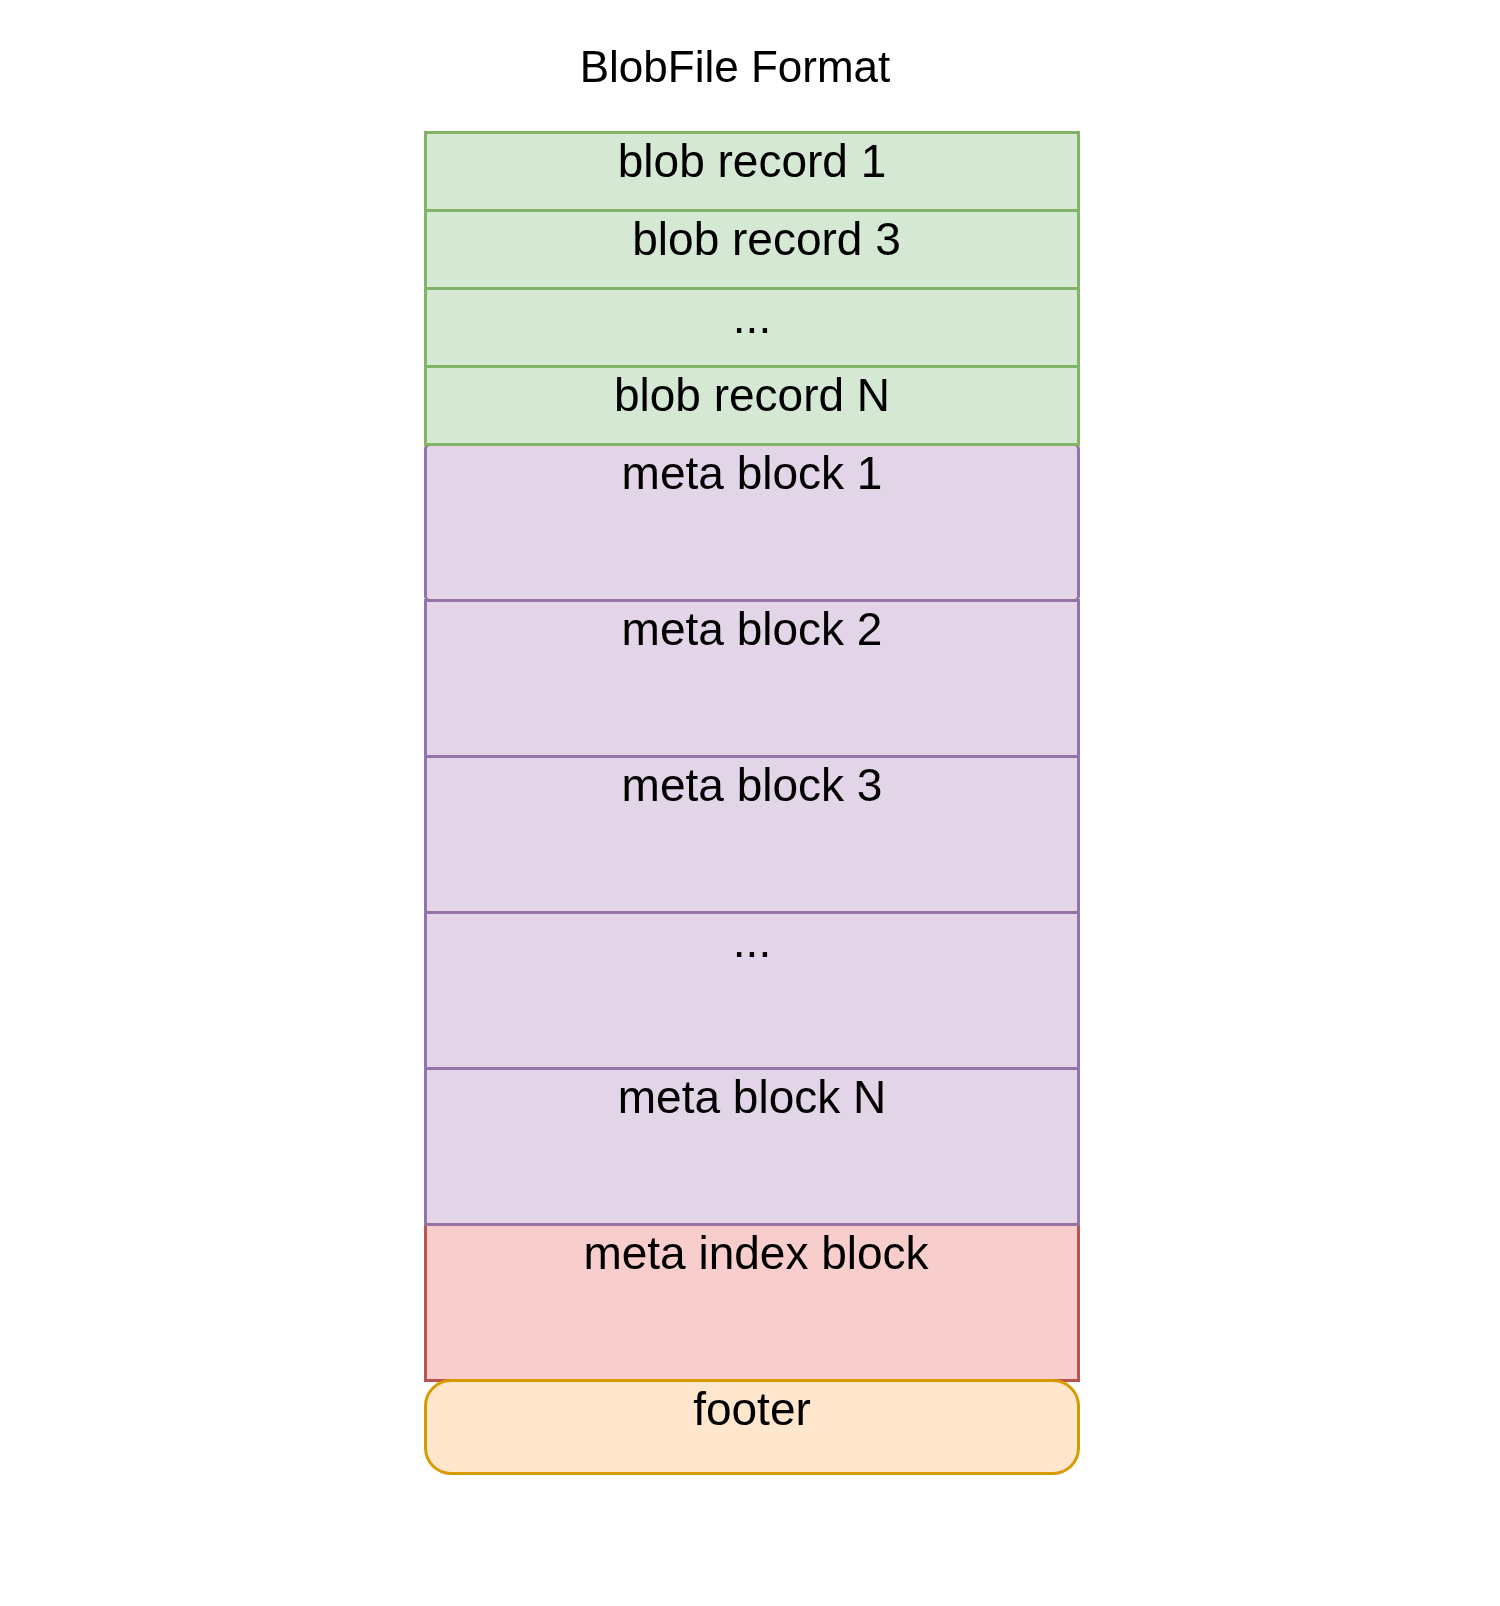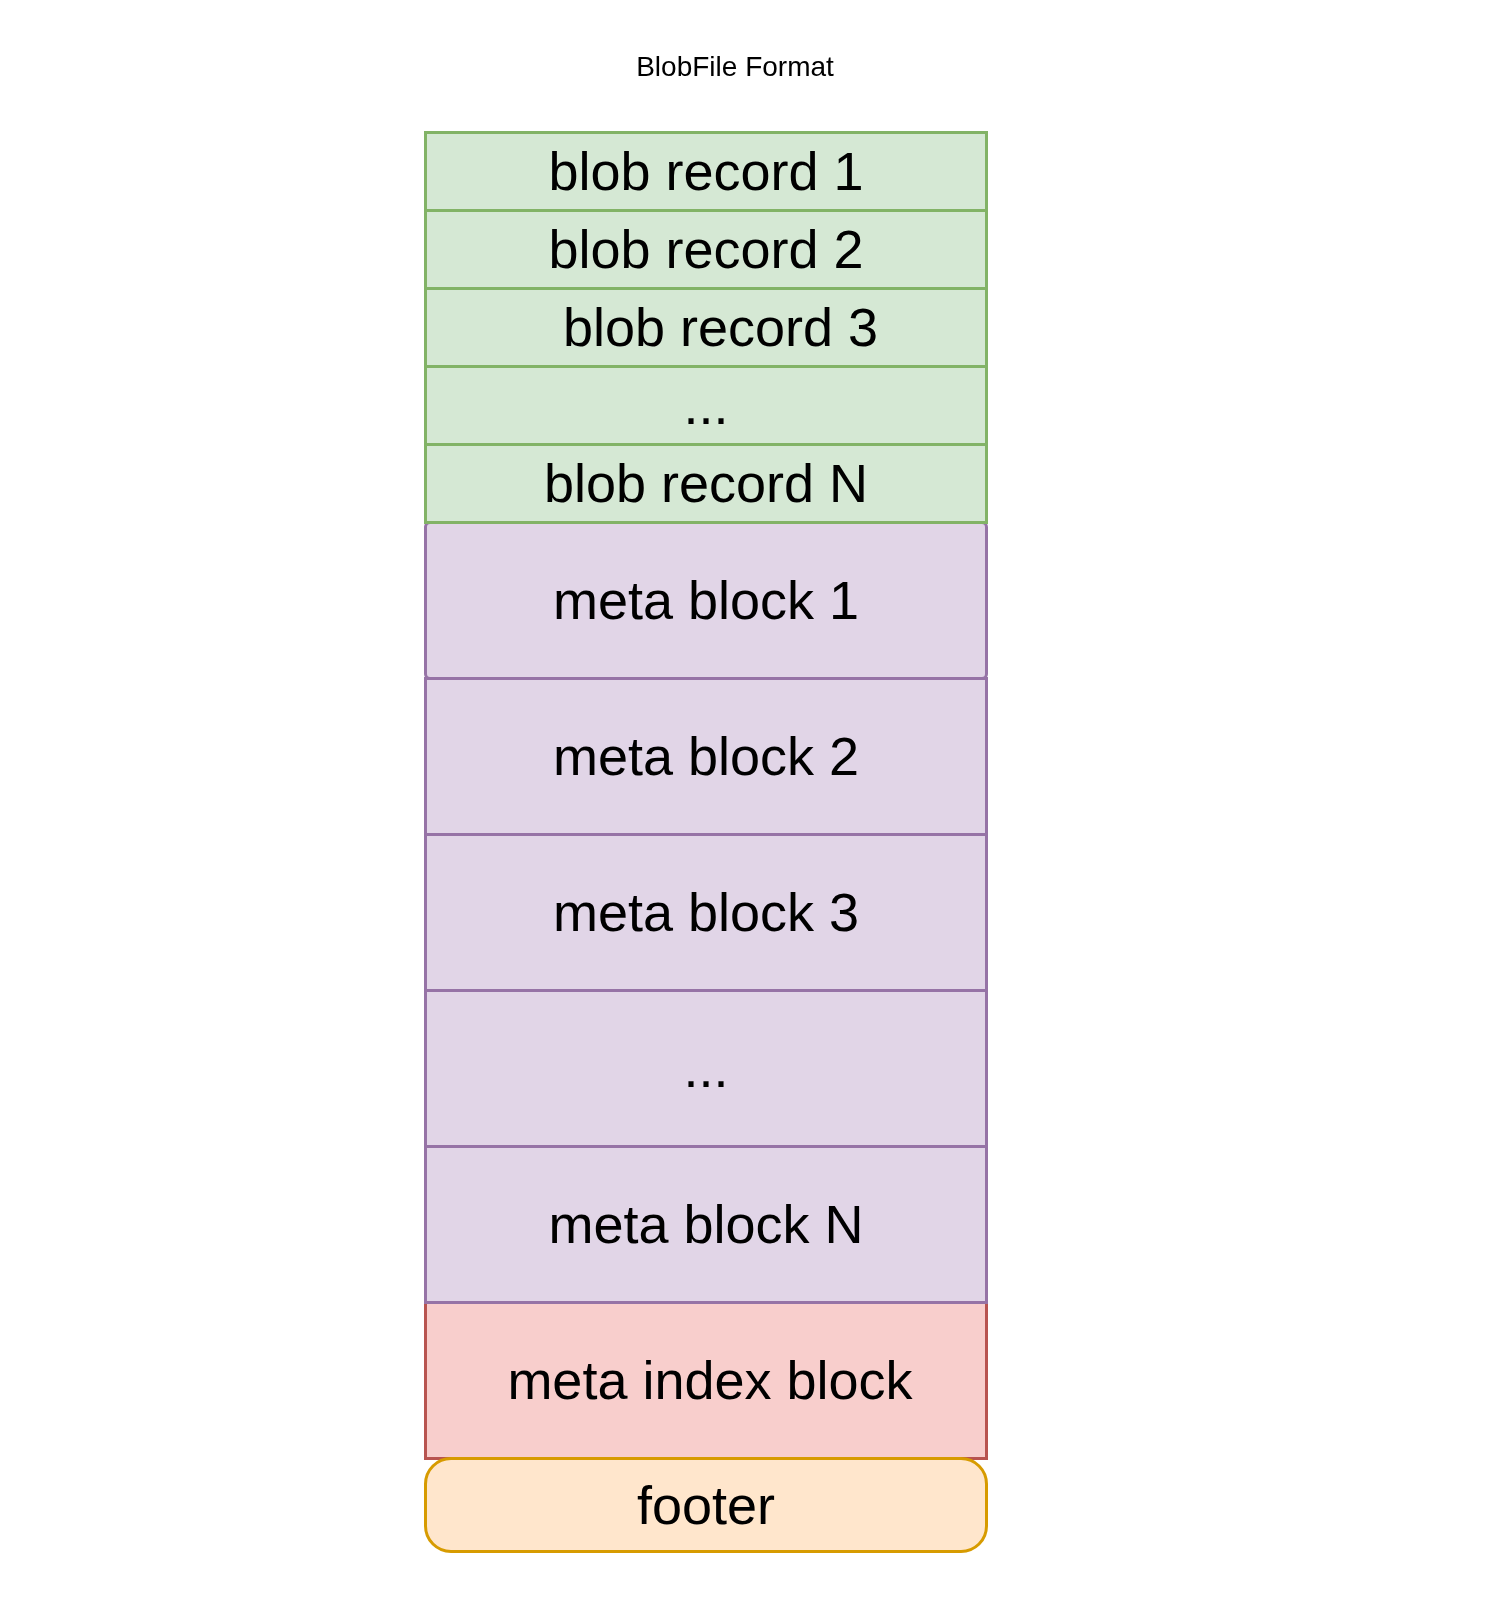--- a/index.html
+++ b/index.html
@@ -16,40 +16,39 @@
     width: 1500px;
     height: 1606px;
     overflow: hidden;
   }
   .diagram-title {
     position: absolute;
     left: 424px;
     width: 656px;
     top: 44px;
     text-align: center;
-    font-size: 28px;
+    font-size: 44px;
     line-height: 46px;
     transform: translateX(-17px);
     white-space: nowrap;
   }
   .stack {
     position: absolute;
     left: 424px;
     top: 131px;
     width: 656px;
   }
   .cell {
     position: relative;
     box-sizing: border-box;
-    width: 564px;
+    width: 656px;
     border: 3px solid #000;
     display: flex;
-    align-items: center;
     justify-content: center;
-    font-size: 54px;
+    font-size: 46px;
     line-height: 1.2;
   }
   .cell + .cell { margin-top: -3px; }
   .h-record { height: 81px; }
   .h-meta   { height: 159px; }
   .h-footer { height: 96px; }
   .z-green  { z-index: 5; }
   .z-purple { z-index: 4; }
   .z-orange { z-index: 3; border-radius: 27px; }
   .z-red    { z-index: 2; padding-left: 8px; }
@@ -60,23 +59,20 @@
 <div class="canvas">
 
   <div class="diagram-title">BlobFile Format</div>
 
   <div class="stack">
 
     <div class="cell h-record z-green" style="background-color: rgb(213, 232, 212); border-color: rgb(130, 179, 102);">
       <span>blob record 1</span>
     </div>
 
-    <div class="cell h-record z-green" style="background-color: rgb(213, 232, 212); border-color: rgb(130, 179, 102);">
-      <span>blob record 2</span>
-    </div>
 
     <div class="cell h-record z-green" style="background-color: rgb(213, 232, 212); border-color: rgb(130, 179, 102); padding-left: 29px;">
       <span>blob record 3</span>
     </div>
 
     <div class="cell h-record z-green" style="background-color: rgb(213, 232, 212); border-color: rgb(130, 179, 102);">
       <span>...</span>
     </div>
 
     <div class="cell h-record z-green" style="background-color: rgb(213, 232, 212); border-color: rgb(130, 179, 102);">

